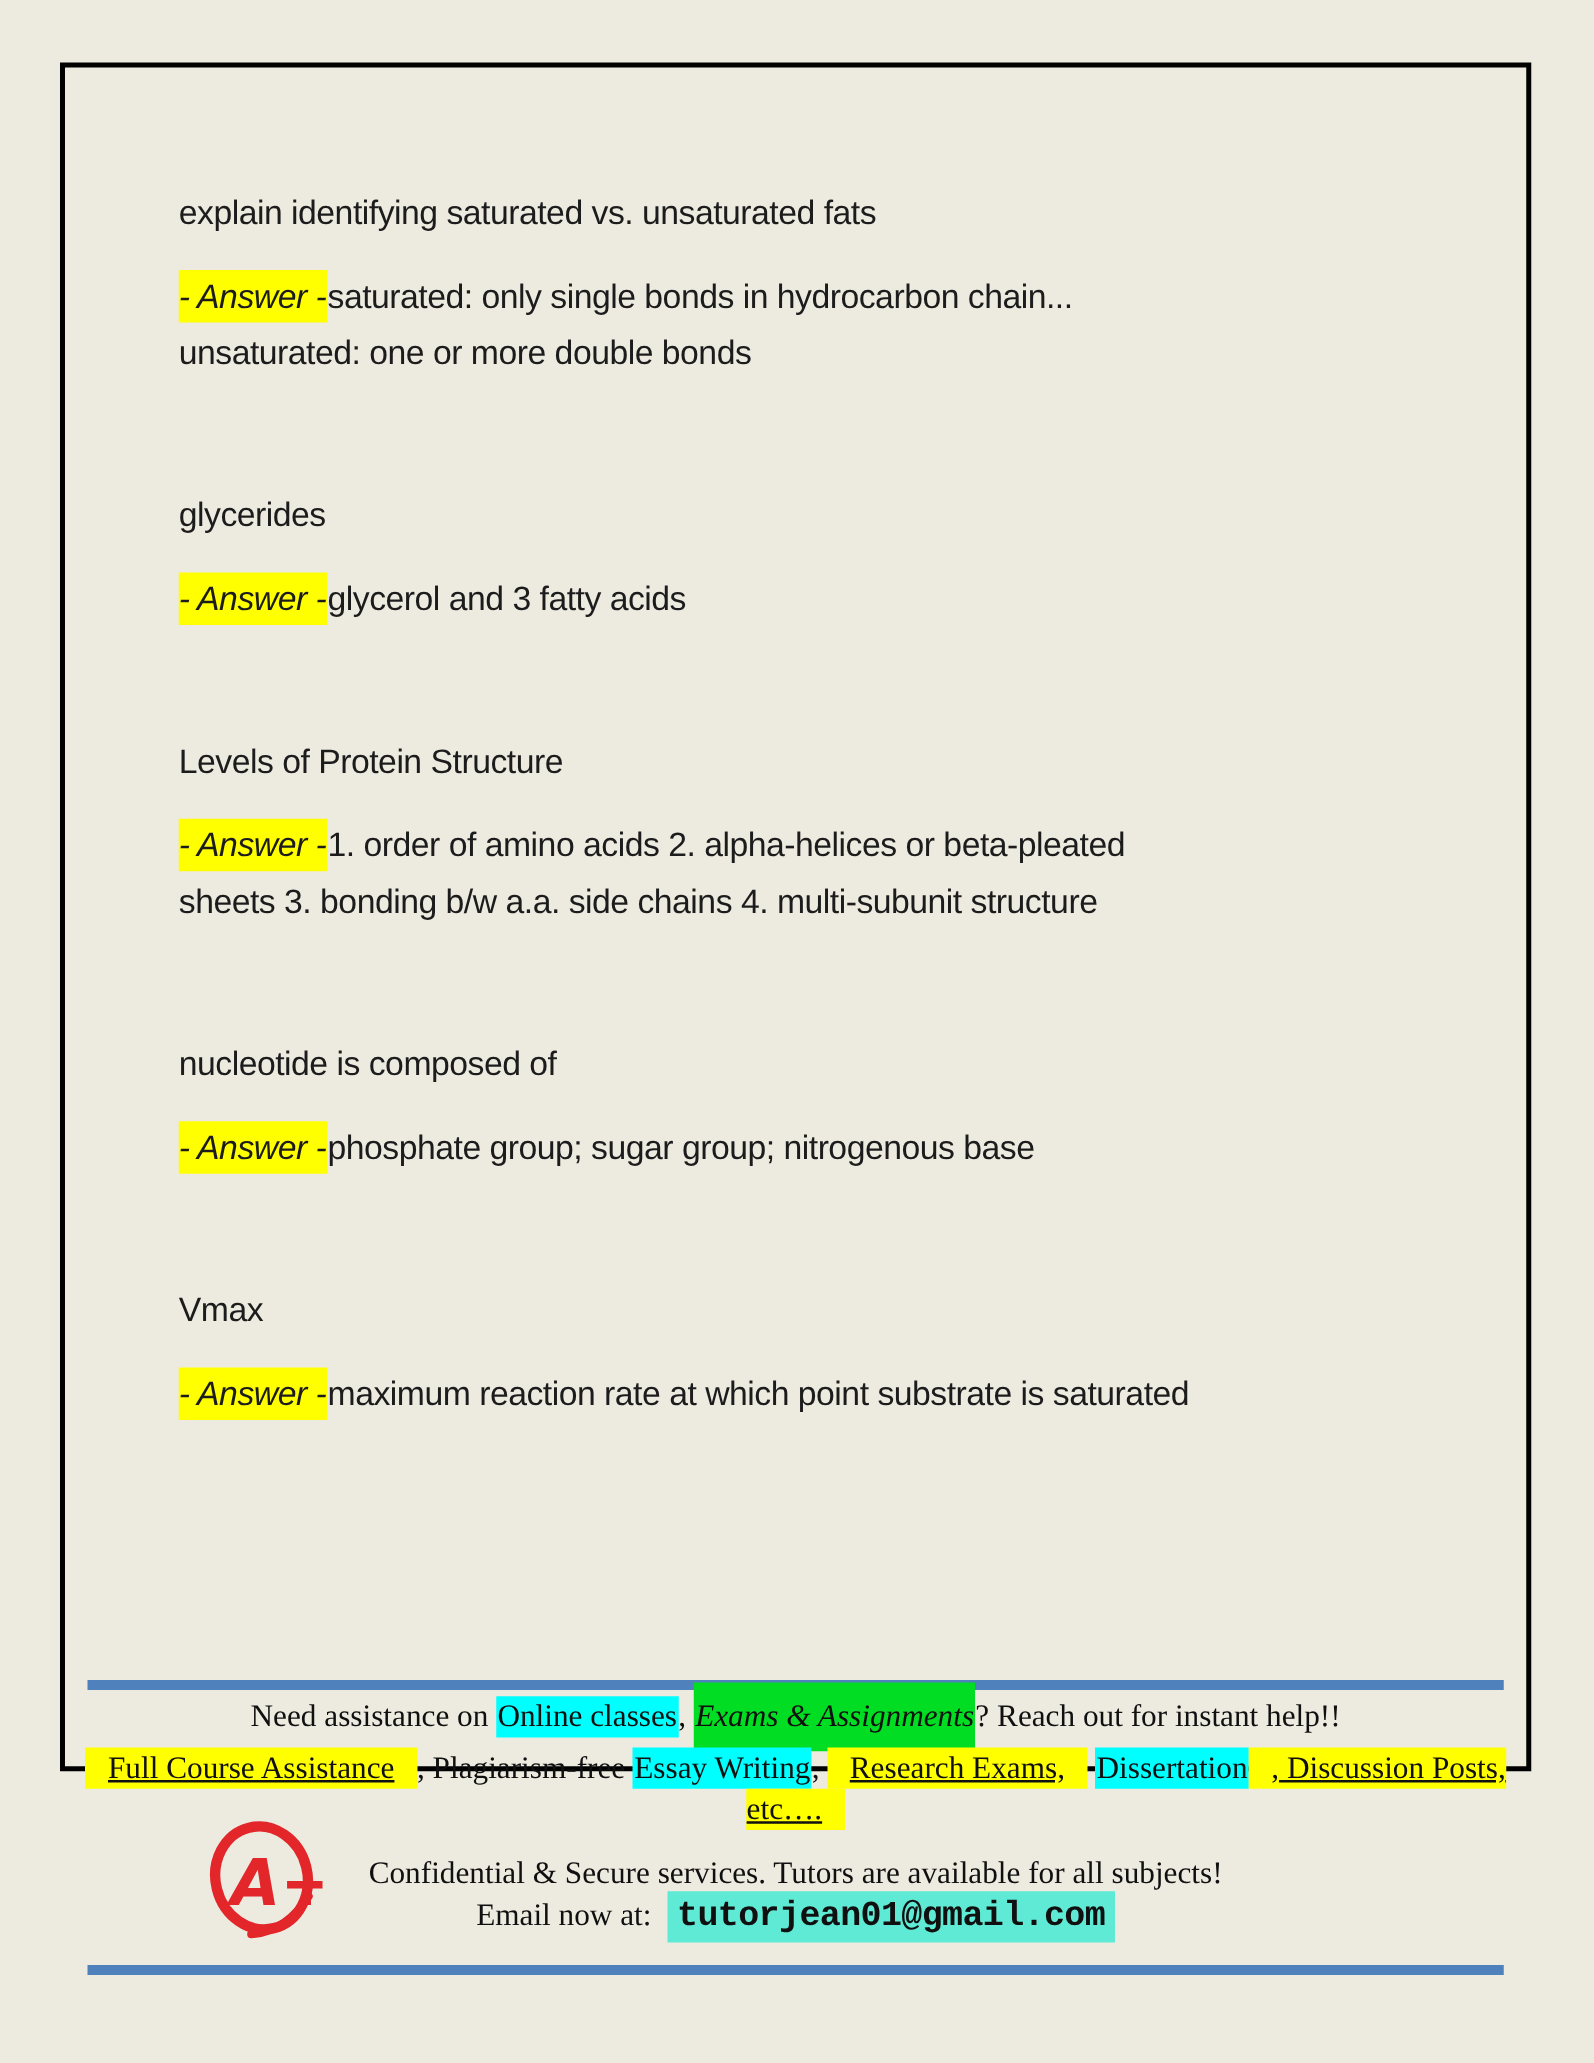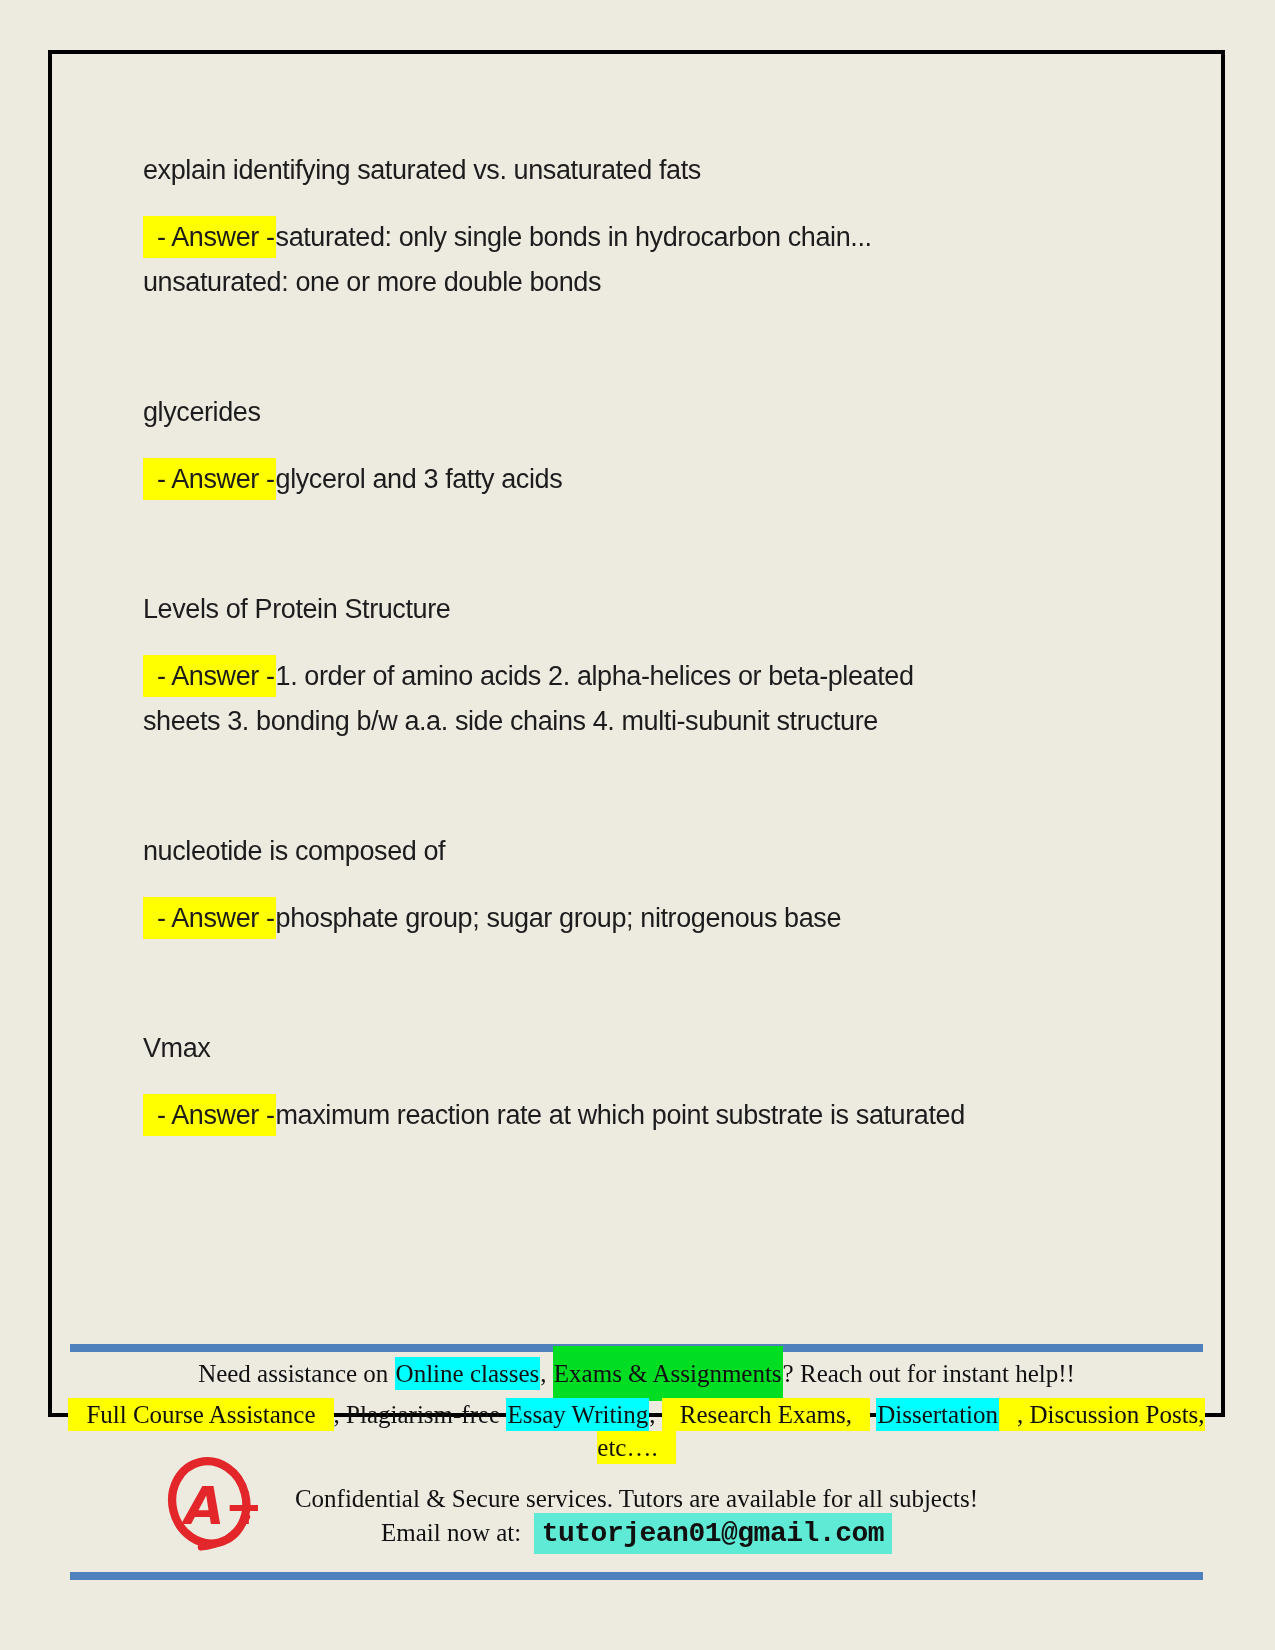--- a/index.html
+++ b/index.html
@@ -43,21 +43,22 @@
   }
   .answer {
     margin: 22px 0 0 0;
     font-size: 27px;
     line-height: 45px;
     letter-spacing: -0.4px;
     max-width: 1045px;
   }
   .hl-answer-label {
     background: #ffff00;
-    padding: 6px 1px 6px 14px;
+    padding: 6px 1px 6px 0;
+    font-style: italic;
   }
   .a2 { display: block; }
   
   .rule {
     position: absolute;
     left: 18px;
     width: 1133px;
     height: 8px;
     background: #4f81bd;
   }
@@ -70,23 +71,23 @@
     text-align: center;
     font-family: "Liberation Serif", serif;
     font-size: 25px;
     line-height: 33px;
     color: #101010;
   }
   .f-line1 { top: 1303px; }
   .f-line2 { top: 1344px; }
   .f-line3 { top: 1428px; }
   .f-line4 { top: 1462px; }
-  .hl-y { background: #ffff00; padding: 3px 18px; }
+  .hl-y { background: #ffff00; padding: 3px 18px; text-decoration: underline; }
   .hl-c { background: #00ffff; padding: 3px 1px; }
-  .hl-g { background: #00dd22; padding: 14px 1px; }
+  .hl-g { background: #00dd22; padding: 14px 1px; font-style: italic; }
   .email-value {
     font-family: Liberation Mono, monospace;
     font-weight: bold;
     font-size: 28px;
     background: #5eead4;
     padding: 5px 8px;
     letter-spacing: -0.5px;
   }
   .logo {
     position: absolute;

